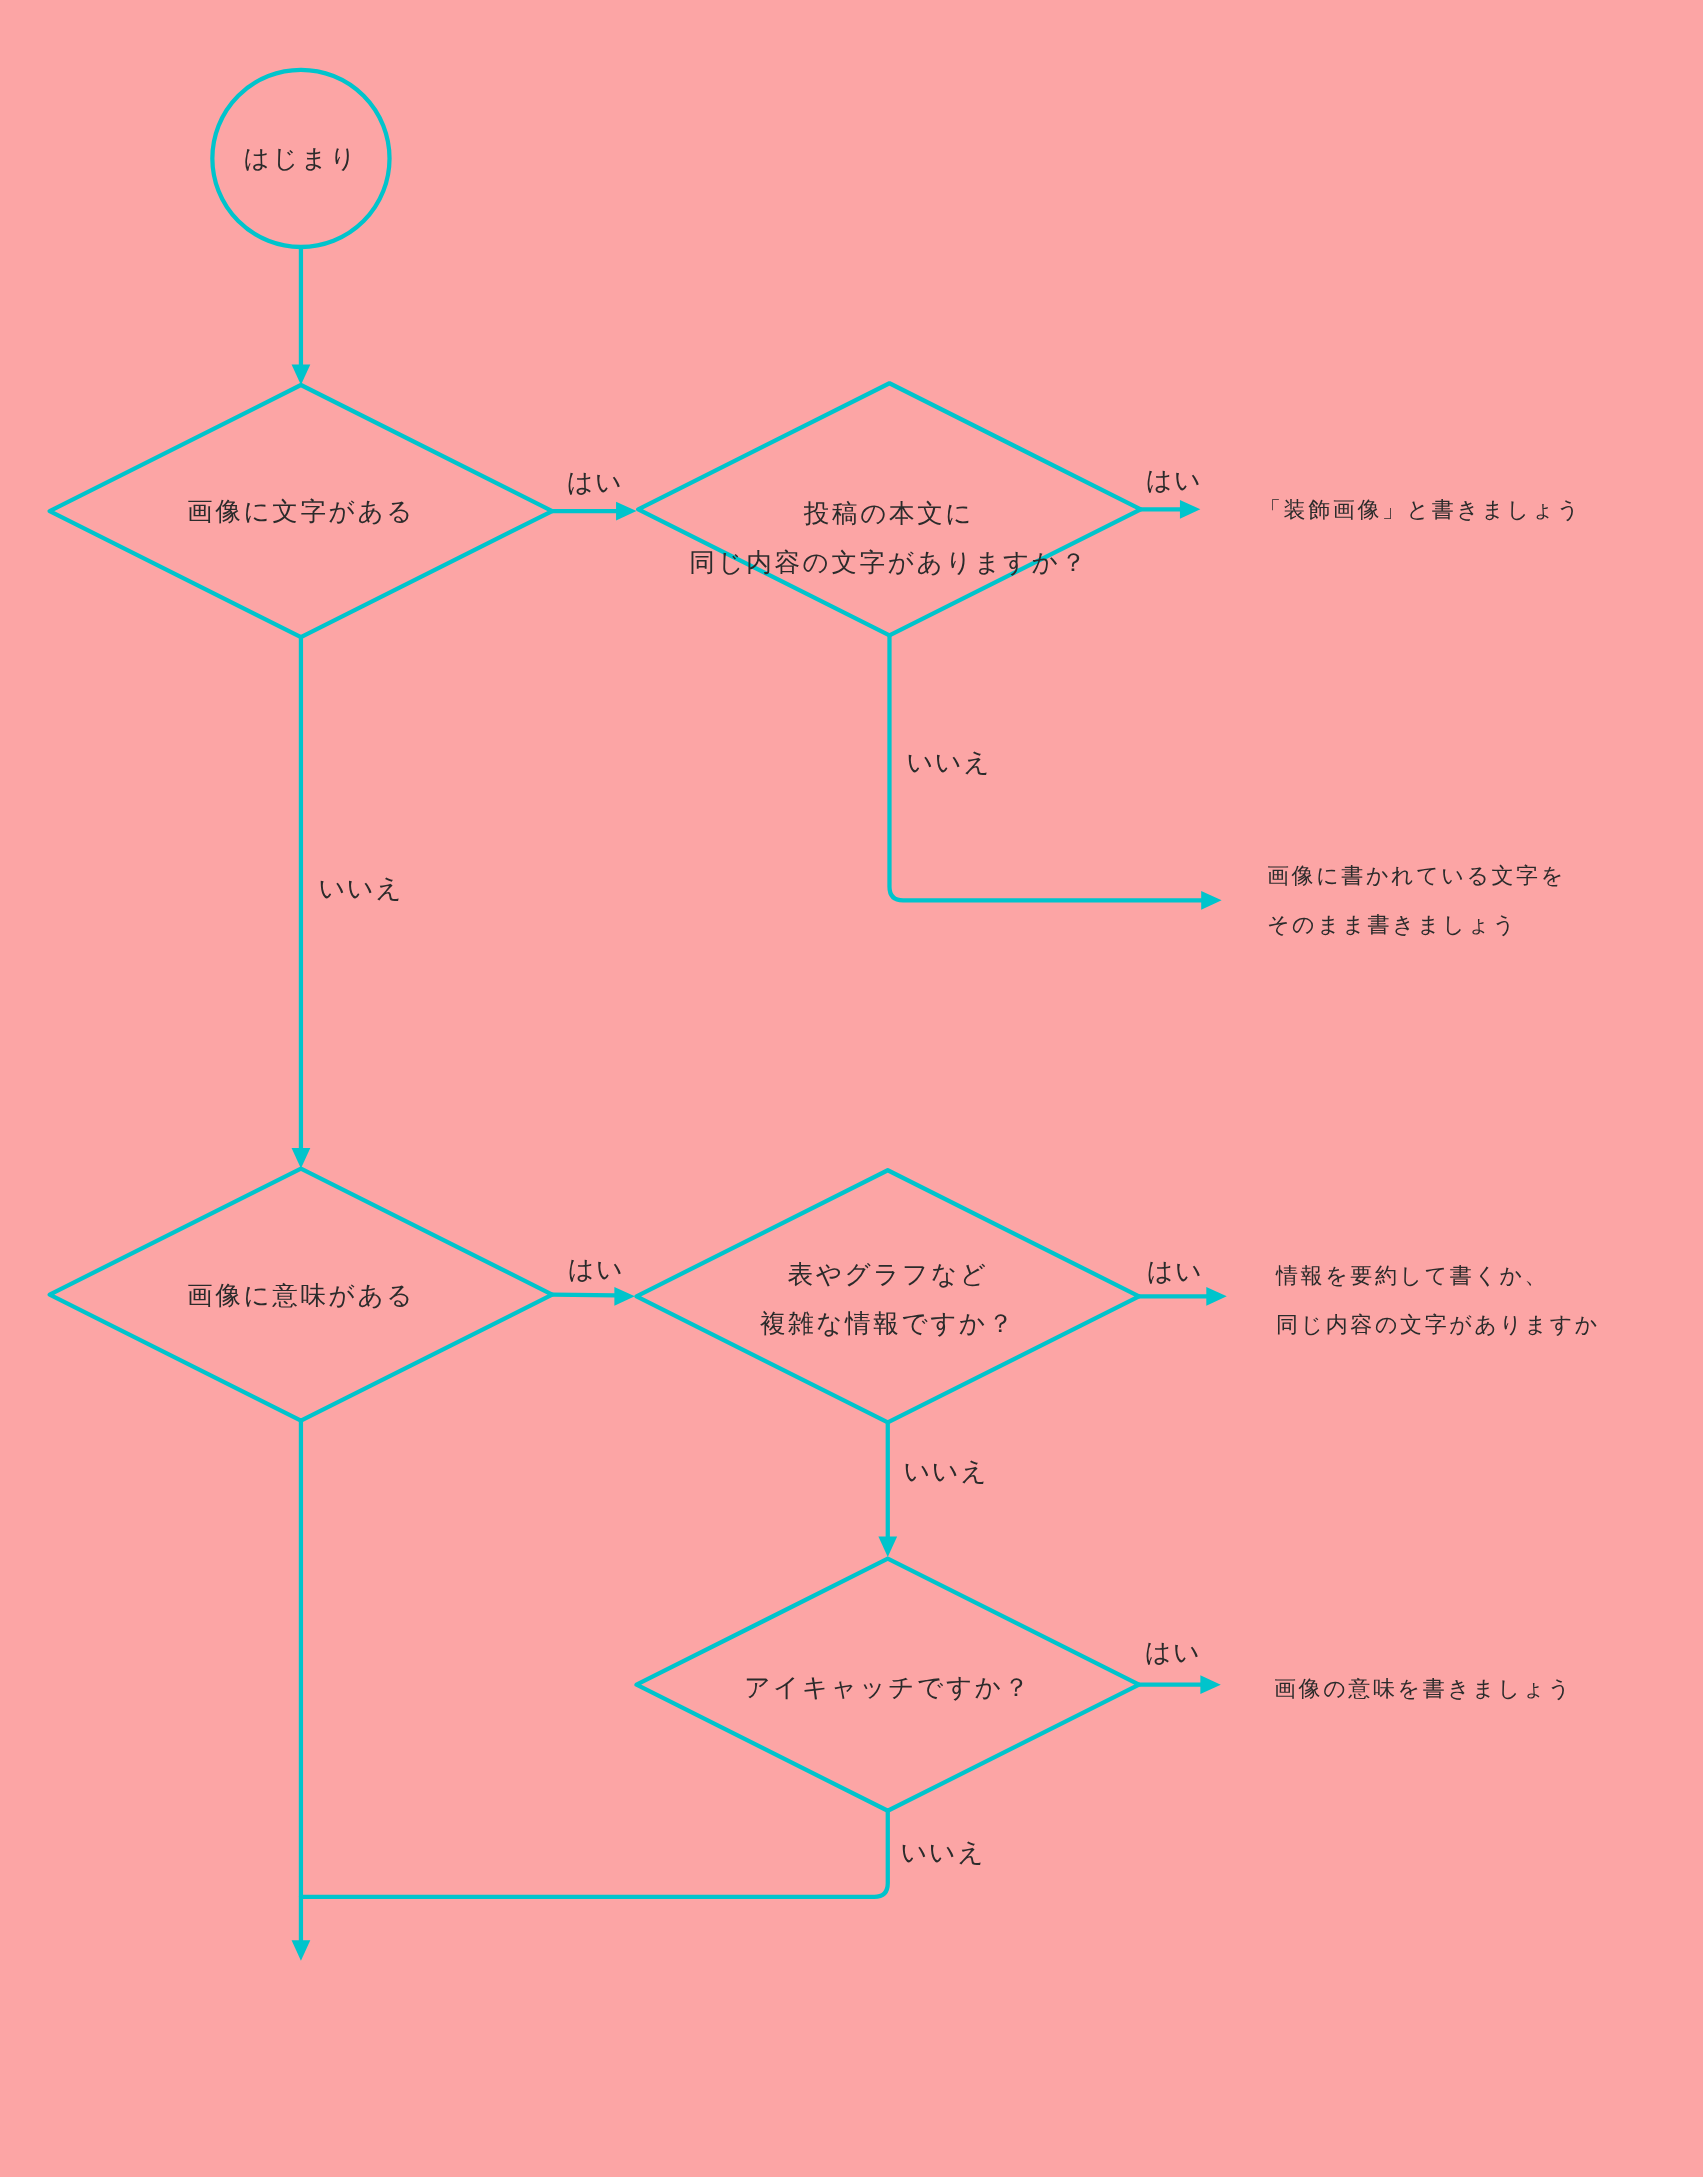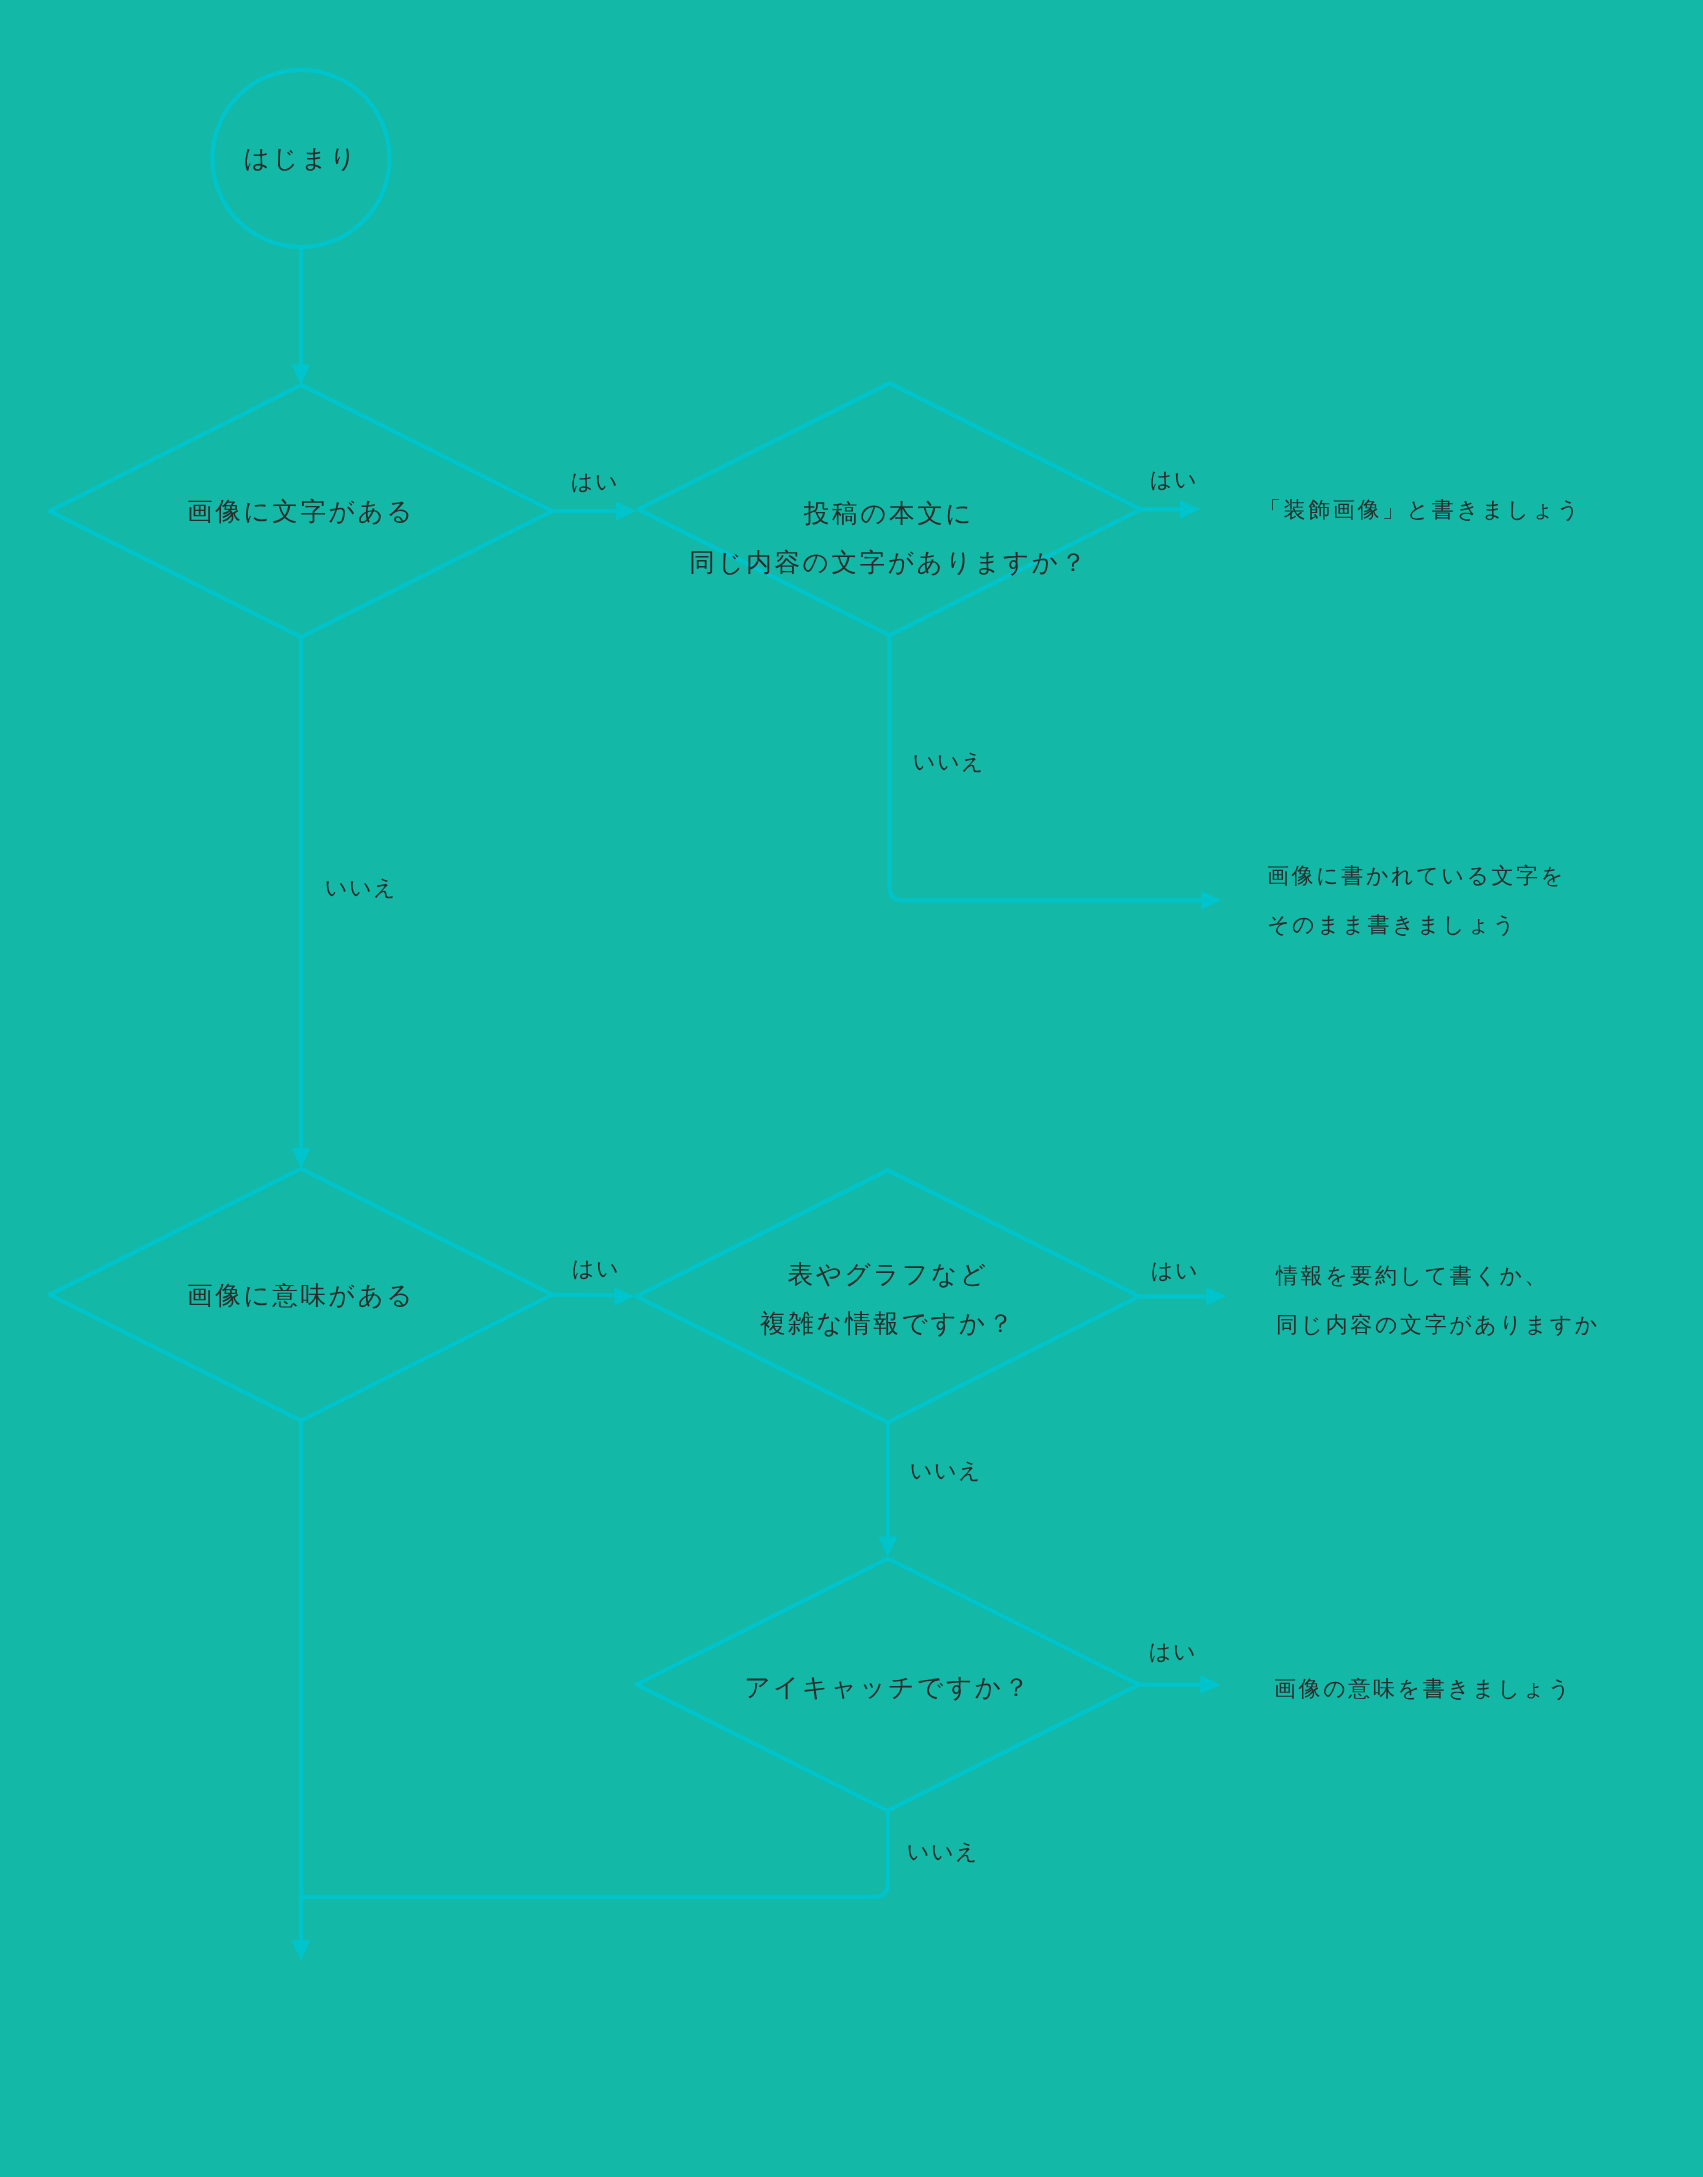--- a/index.html
+++ b/index.html
@@ -1,20 +1,20 @@
 <!DOCTYPE html>
 <html lang="ja" style="font-size:13.6px"><head>
 <meta charset="utf-8">
 <style>
   html, body { margin: 0; padding: 0; background: #ffffff; }
   .stage {
     position: relative;
     width: 1704px;
     height: 2177px;
-    background: #14b8a6;
+    background: #fca5a5;
     font-family: "Liberation Sans", "DejaVu Sans", sans-serif;
     overflow: hidden;
   }
   .stage svg.wires {
     position: absolute;
     left: 0; top: 0;
     width: 1704px; height: 2177px;
   }
   .node-label {
     position: absolute;
@@ -22,21 +22,21 @@
     text-align: center;
     font-size: 25.6px;
     letter-spacing: 2.6px;
     line-height: 49px;
     color: #2b2b2b;
     white-space: pre-line;
   }
   .edge-label {
     position: absolute;
     transform: translate(-50%, -50%);
-    font-size: 22px;
+    font-size: 26px;
     letter-spacing: 1.7px;
     color: #2b2b2b;
     white-space: nowrap;
   }
   .outcome {
     position: absolute;
     transform: translateY(-50%);
     font-size: 22px;
     letter-spacing: 2.6px;
     line-height: 49px;

